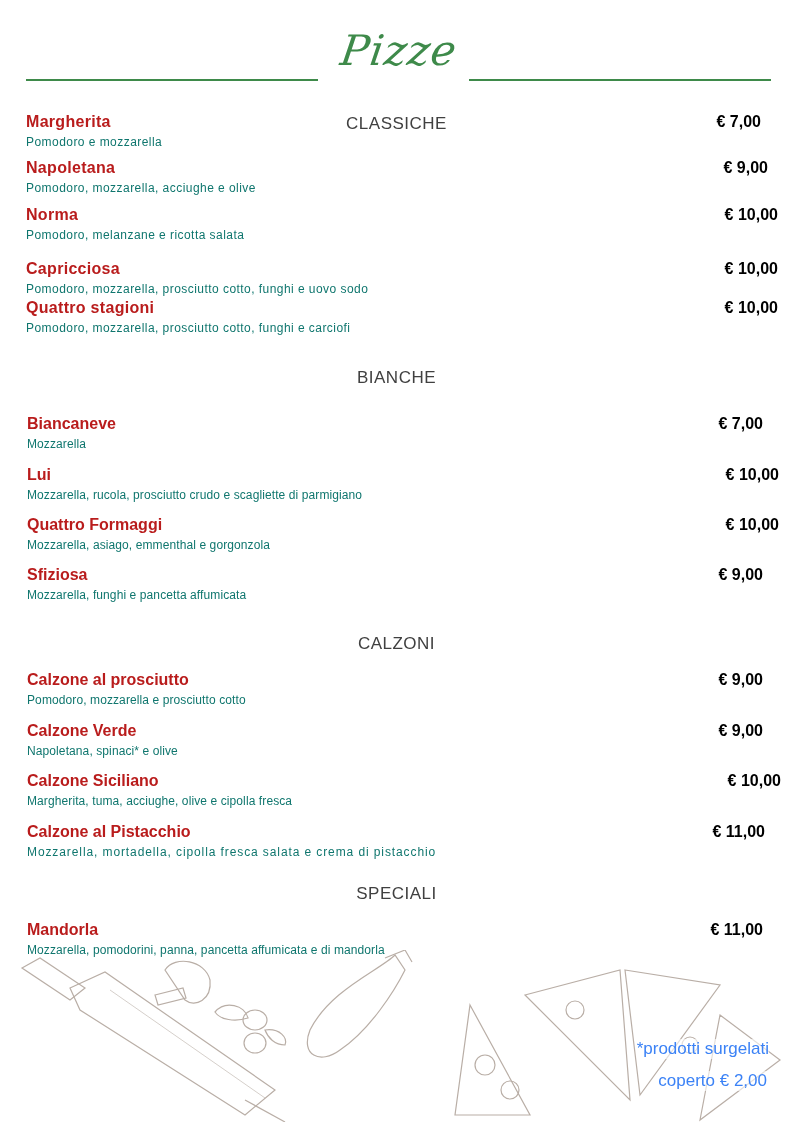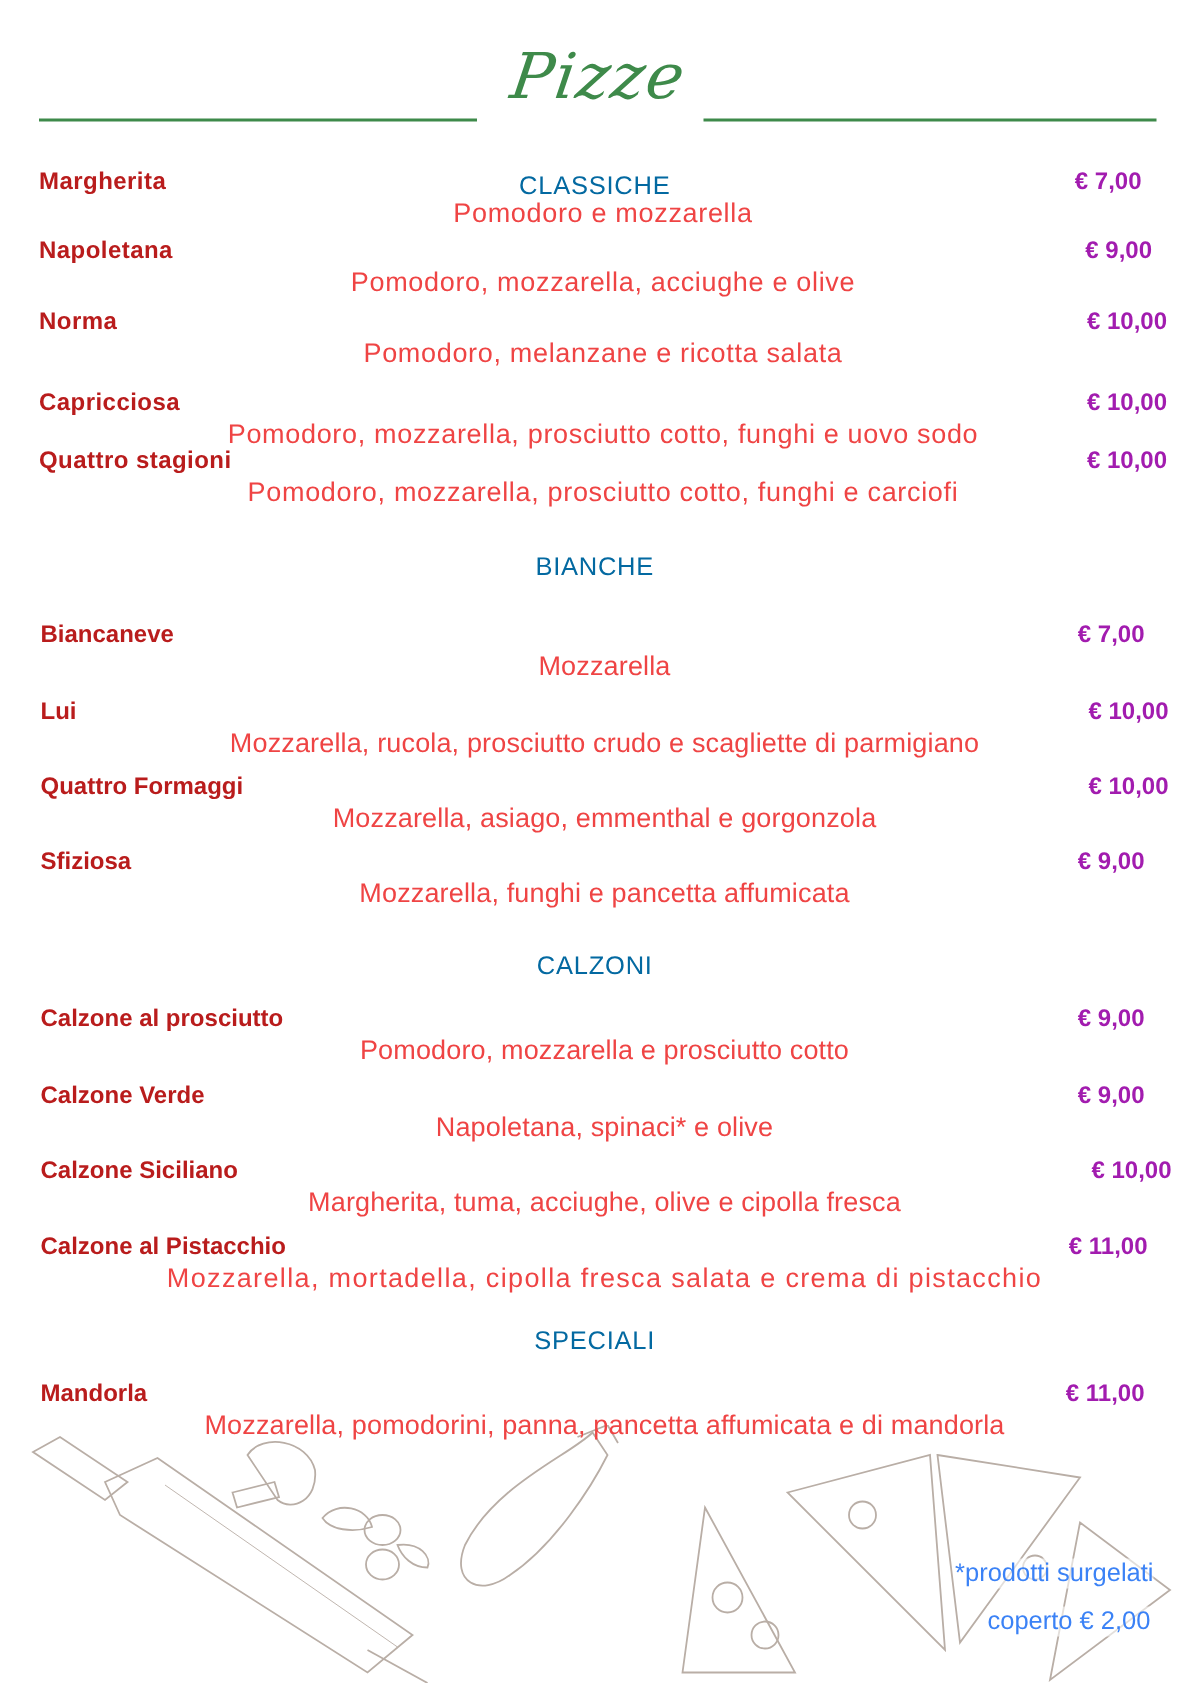--- a/index.html
+++ b/index.html
@@ -11,26 +11,26 @@
     .rule { position: absolute; top: 57px; height: 2px; background: #3e8a4a; }
     .rule.left { left: 26px; width: 292px; }
     .rule.right { left: 469px; width: 302px; }
     .title {
       position: absolute; left: 336px; top: 4px; width: 126px; text-align: center;
       font-family: "DejaVu Serif", serif; font-style: italic; font-size: 42px; color: #3e8a4a;
       letter-spacing: 1px; transform: skewX(-8deg);
     }
     .section-title {
       position: absolute; left: 0; width: 793px; text-align: center;
-      font-size: 17px; letter-spacing: 0.5px; color: #0369a1; font-family: "Liberation Sans", sans-serif;
+      font-size: 17px; letter-spacing: 0.5px; color: #404040; font-family: "Liberation Sans", sans-serif;
     }
     .item { position: absolute; left: 26px; width: 752px; }
     .item .name { font-size: 16px; font-weight: bold; color: #b91c1c; font-family: "Liberation Sans", sans-serif; line-height: 21px; }
-    .item .desc { font-size: 18px; color: #ef4444; font-family: "Liberation Sans", sans-serif; line-height: 21px; white-space: nowrap; text-align: center; }
-    .item .price { position: absolute; right: 0; top: 0; font-size: 16px; font-weight: bold; color: #a21caf; font-family: "Liberation Sans", sans-serif; line-height: 21px; }
+    .item .desc { font-size: 12px; color: #0f766e; font-family: "Liberation Sans", sans-serif; line-height: 21px; white-space: nowrap; }
+    .item .price { position: absolute; right: 0; top: 0; font-size: 16px; font-weight: bold; color: #000000; font-family: "Liberation Sans", sans-serif; line-height: 21px; }
     .sec-classic .desc { letter-spacing: 0.45px; }
     .sec-classic .name { letter-spacing: 0.3px; }
     .narrow .desc { letter-spacing: 0.1px; }
     .wide .desc { letter-spacing: 0.9px; }
     .illus { position: absolute; left: 0; top: 950px; width: 793px; height: 172px; }
     .note { position: absolute; right: 24px; font-size: 17px; color: #3b82f6; font-family: "Liberation Sans", sans-serif; background: rgba(255,255,255,0.6); }
   </style>
 </head>
 <body>
 

